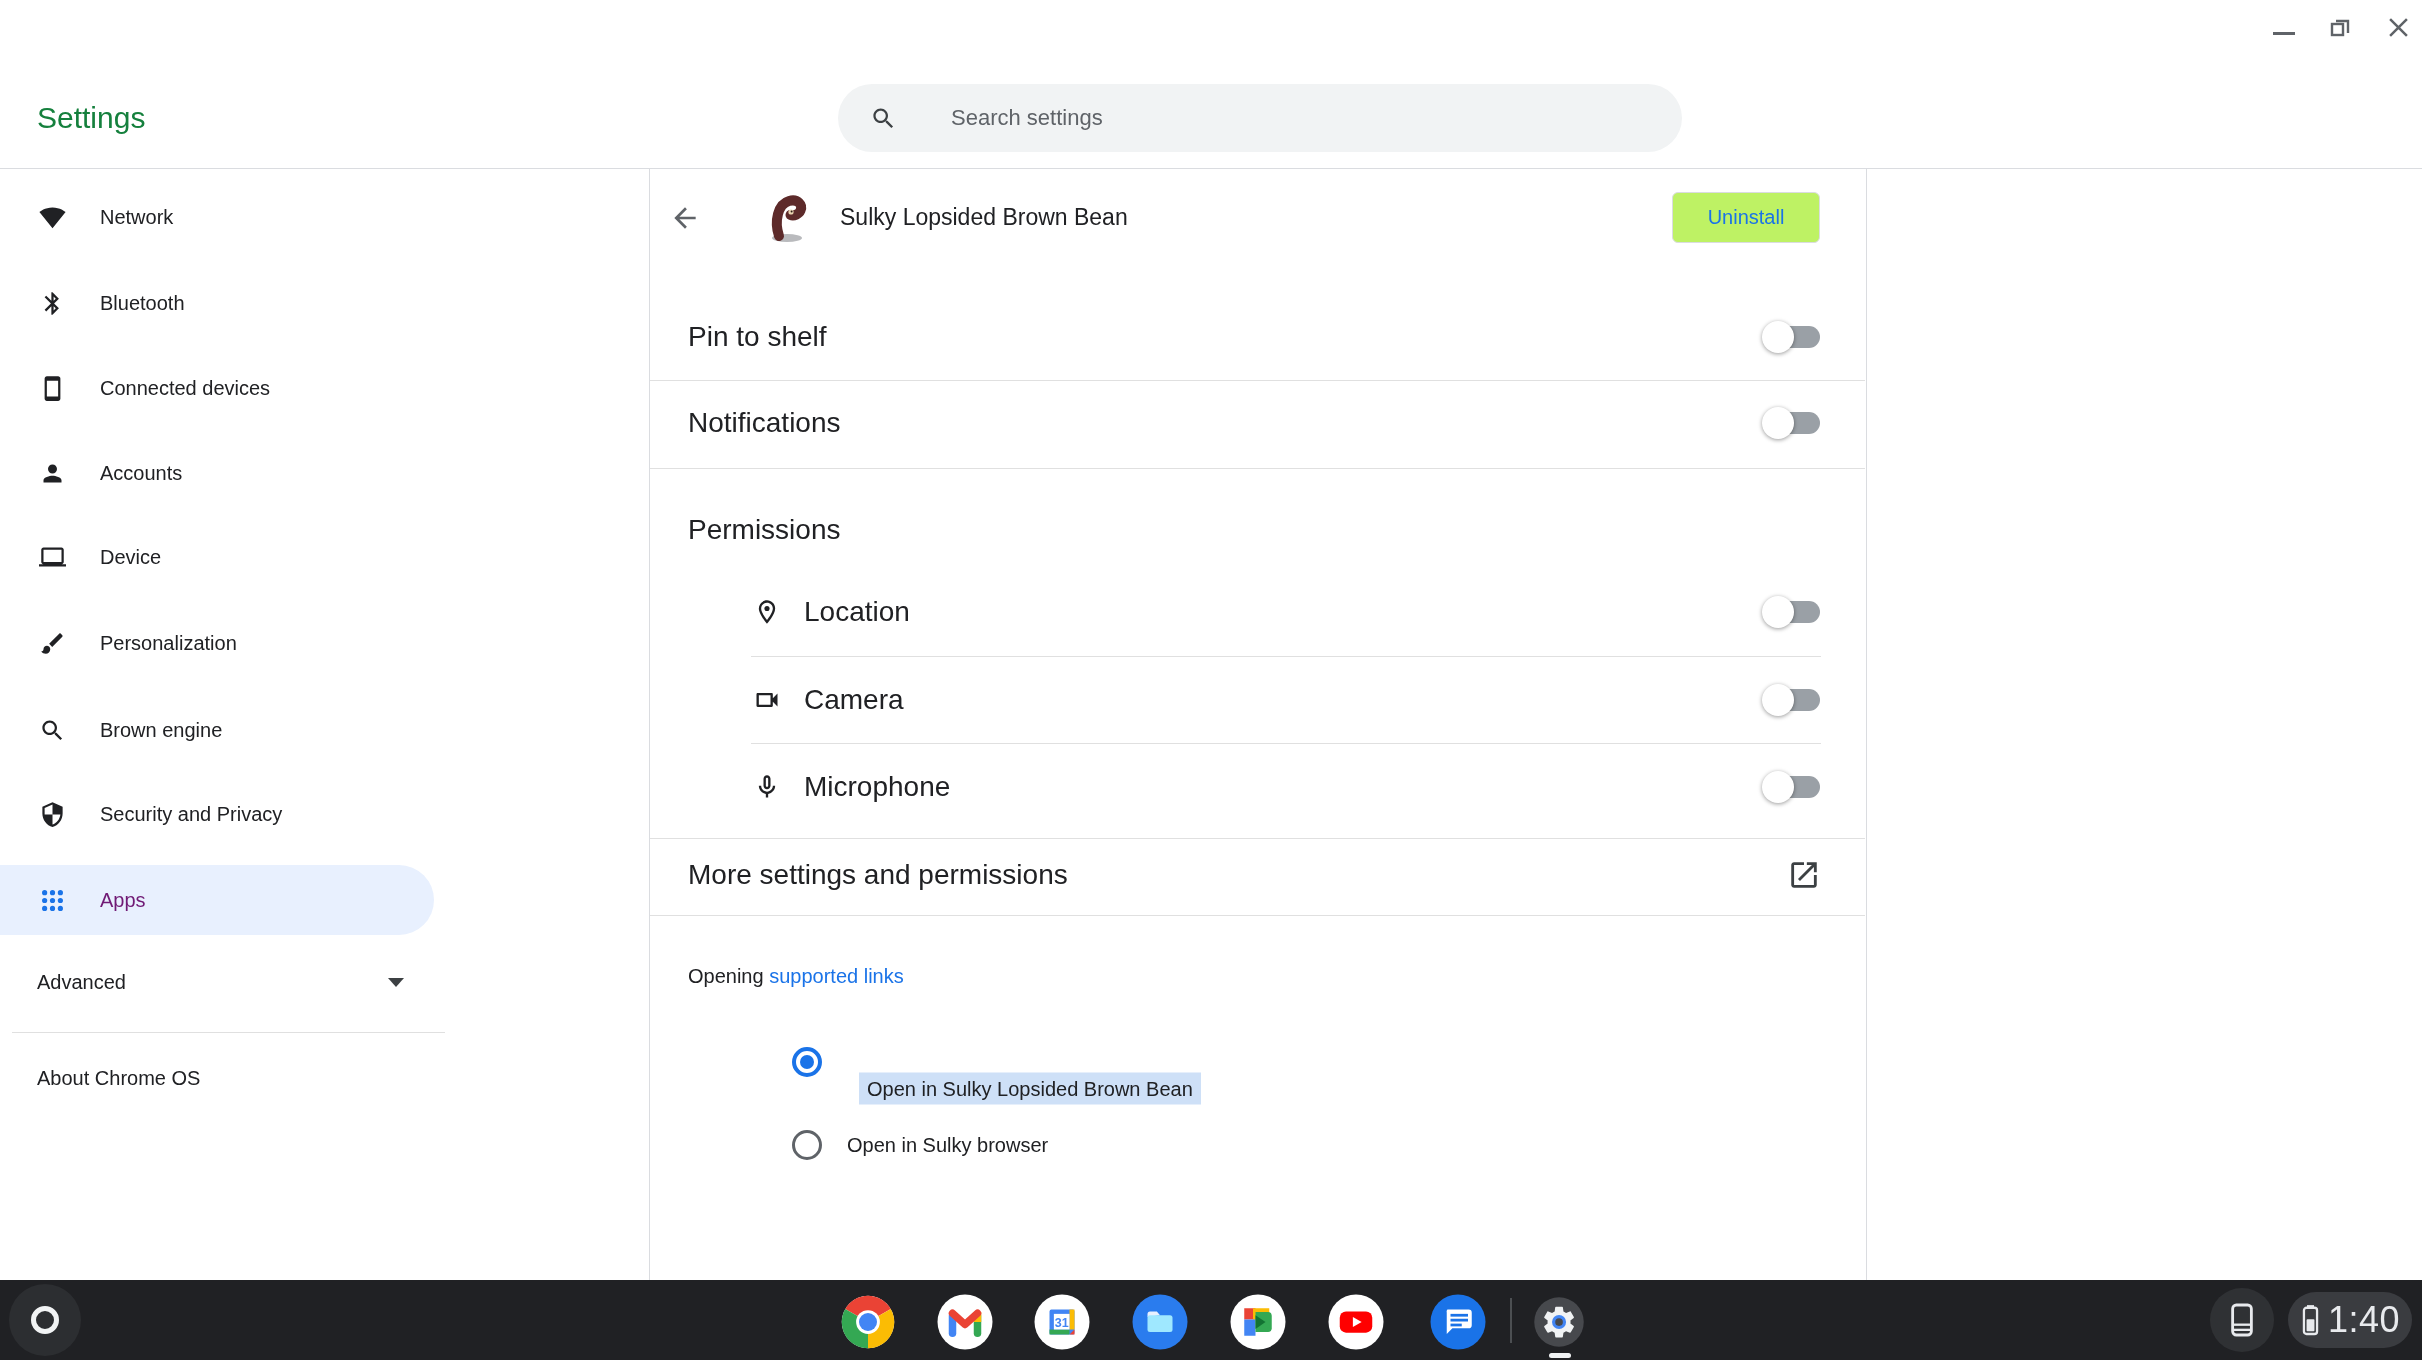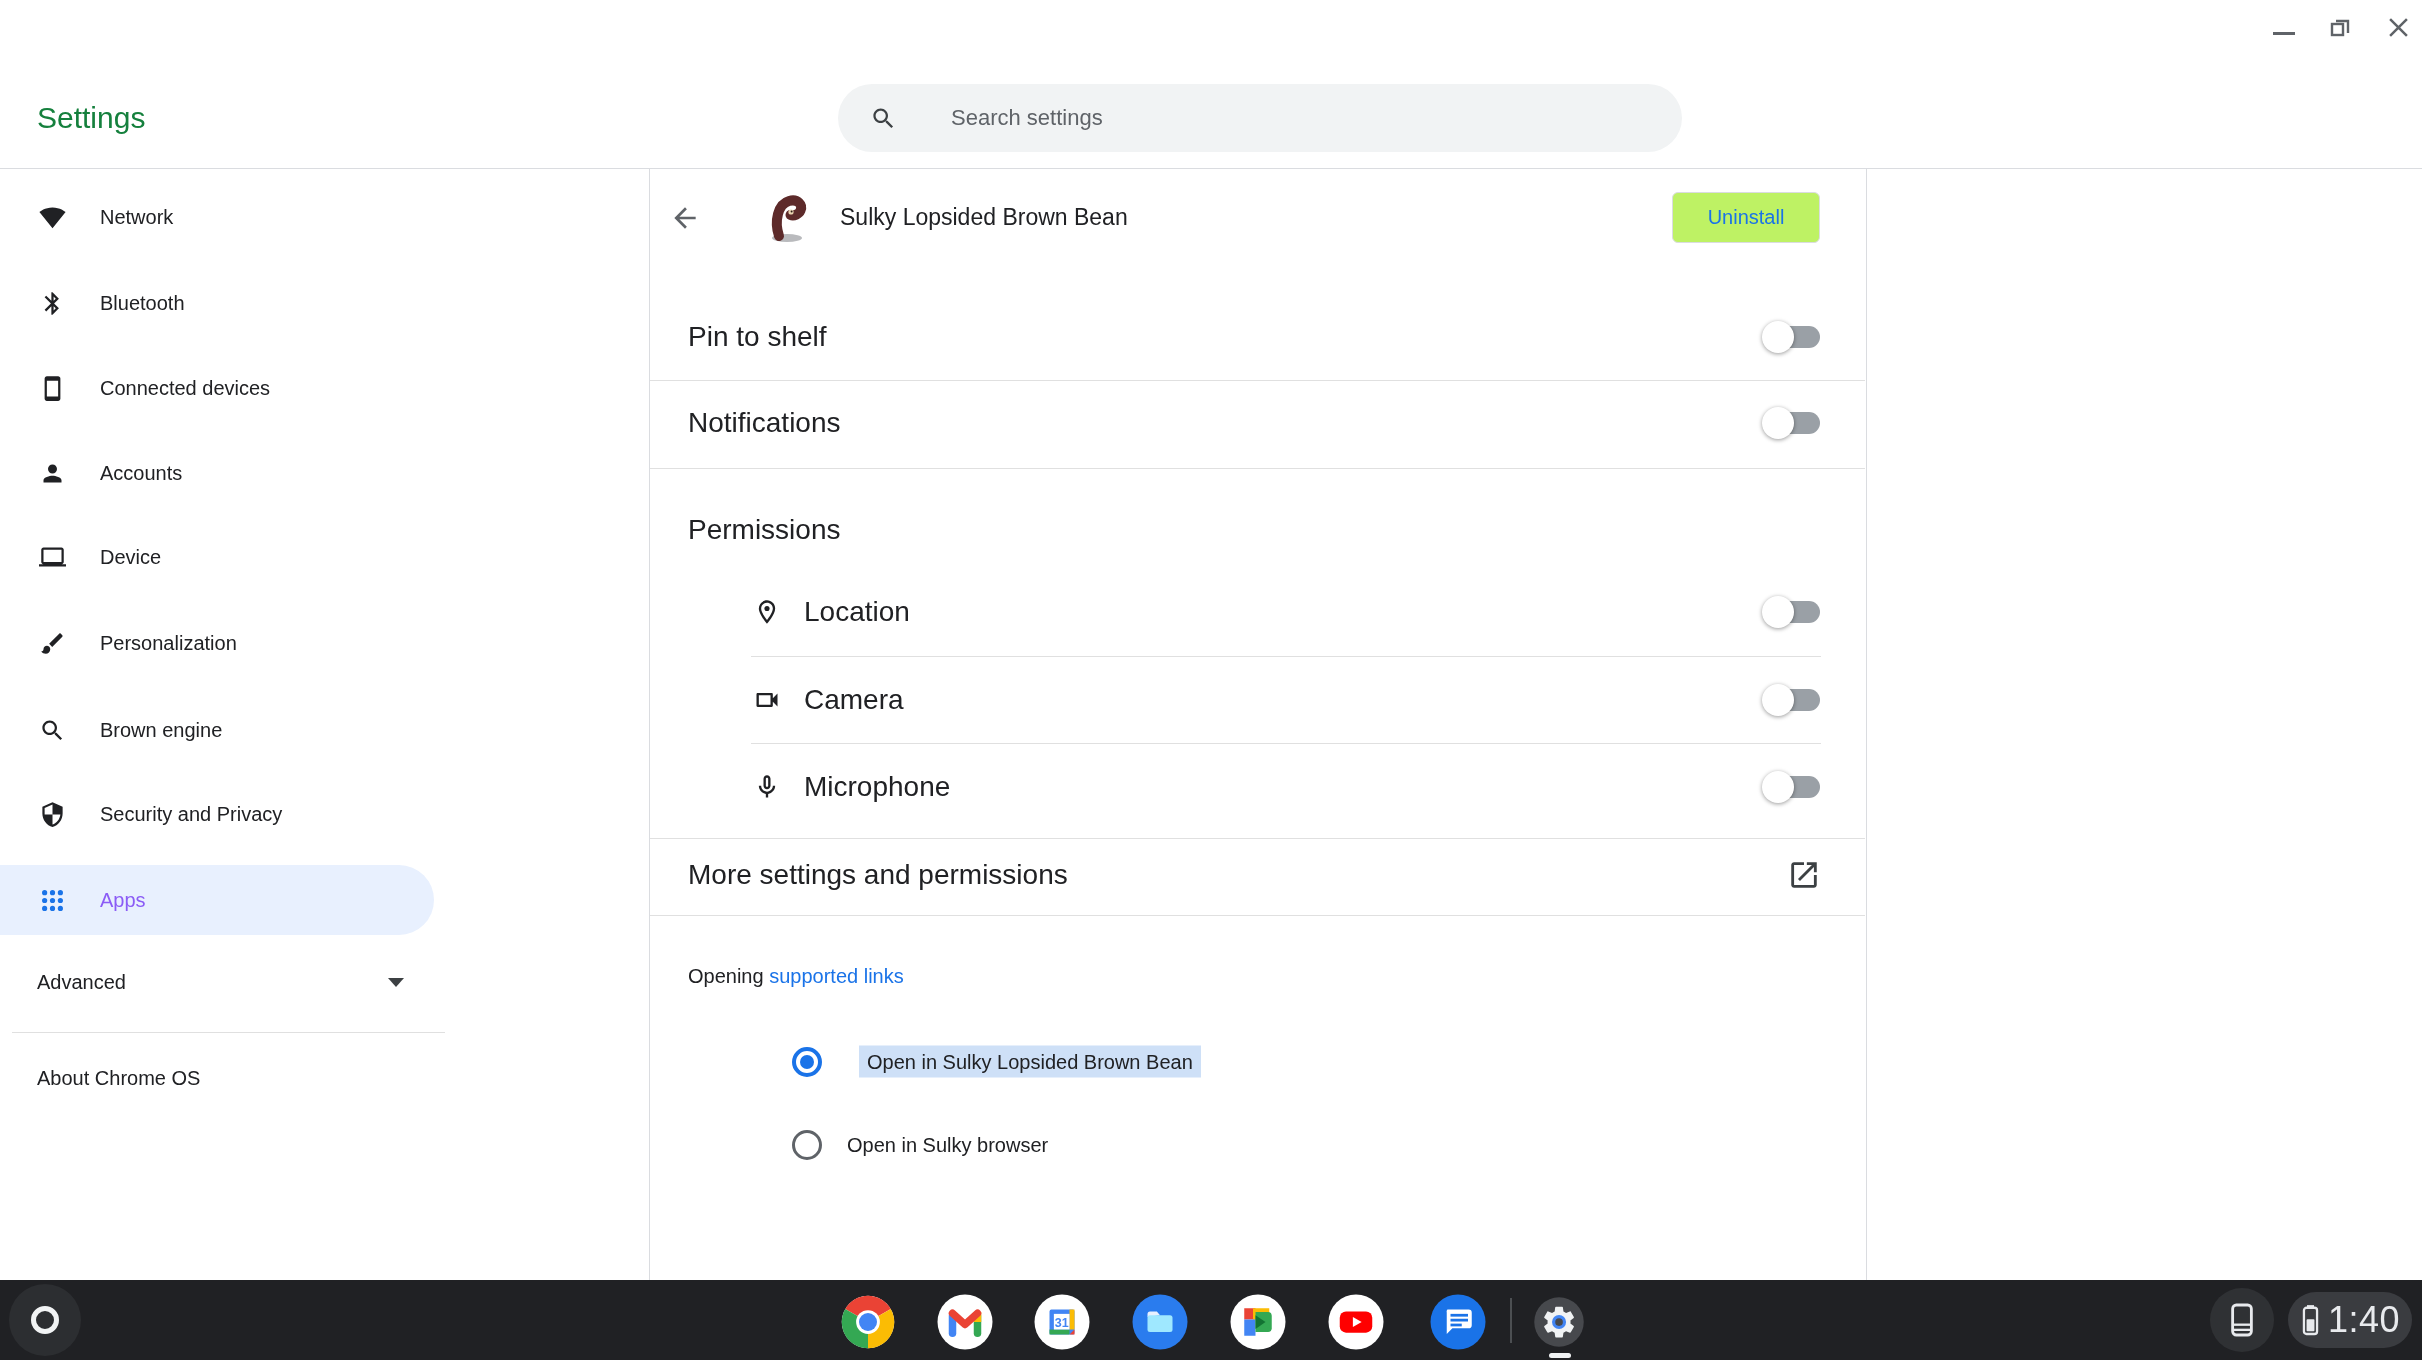--- a/index.html
+++ b/index.html
@@ -16,21 +16,21 @@
   .search-input{border:none;outline:none;background:transparent;font-family:inherit;font-size:22px;color:#202124;margin-left:52px;width:640px;}
   .search-input::placeholder{color:#5f6368;}
   .min-glyph{position:absolute;left:2273px;top:32px;width:22px;height:3px;background:#5f6368;}
 
   
   .sidebar{position:absolute;left:0;top:169px;width:450px;height:1111px;background:#fff;}
   .nav-item{position:absolute;left:0;width:434px;height:70px;transform:translateY(-50%);display:flex;align-items:center;cursor:pointer;}
   .nav-item .nav-ic{margin-left:39px;width:27px;height:27px;flex:none;}
   .nav-label{margin-left:34px;font-size:20px;font-weight:500;color:#202124;}
   .nav-item.selected{background:#e8f0fe;border-radius:0 36px 36px 0;}
-  .nav-item.selected .nav-label{color:#8b5cf6;text-align:right;}
+  .nav-item.selected .nav-label{color:#701a75;text-align:right;}
   .advanced-row{position:absolute;left:0;top:813px;width:450px;height:70px;transform:translateY(-50%);display:flex;align-items:center;cursor:pointer;}
   .advanced-label{margin-left:37px;font-size:20px;font-weight:500;}
   .caret-down{position:absolute;left:388px;width:0;height:0;border-left:8px solid transparent;border-right:8px solid transparent;border-top:9px solid #3c4043;}
   .side-div{position:absolute;left:12px;top:863px;width:433px;height:1px;background:#e0e0e0;}
   .about-row{position:absolute;left:0;top:909px;width:450px;height:64px;transform:translateY(-50%);display:flex;align-items:center;cursor:pointer;}
 
   
   .card{position:absolute;left:649px;top:169px;width:1216px;height:1111px;background:#fff;border-left:1px solid #dadce0;border-right:1px solid #dadce0;}
   .row-label{font-size:28px;color:#202124;}
   .div-full{position:absolute;left:0;width:1215px;height:1px;background:#e0e0e0;}
@@ -242,21 +242,21 @@
     <svg class="abs" style="left:1137px;top:689px;" width="34" height="34" viewBox="0 0 24 24">
       <path fill="#3c4043" d="M19 19H5V5h7V3H5c-1.11 0-2 .9-2 2v14c0 1.1.89 2 2 2h14c1.1 0 2-.9 2-2v-7h-2v7zM14 3v2h3.59l-9.83 9.83 1.41 1.41L19 6.41V10h2V3h-7z"></path>
     </svg>
     <div class="div-full" style="top:746px;"></div>
 
     <div class="abs vcenter" style="left:38px;top:807px;font-size:20px;">
       <span>Opening </span><span style="color:#1a73e8;cursor:pointer;">supported links</span>
     </div>
 
     <div class="radio on" style="top:893px;"></div>
-    <div class="radio-label" style="top:893px;padding-left:12px;">
+    <div class="radio-label" style="top:920px;padding-left:12px;">
       <span class="hl">Open in Sulky Lopsided Brown Bean</span>
     </div>
 
     <div class="radio off" style="top:976px;"></div>
     <div class="radio-label" style="top:976px;">Open in Sulky browser</div>
   </main>
 
   <footer class="shelf">
 
     <div class="launcher">

